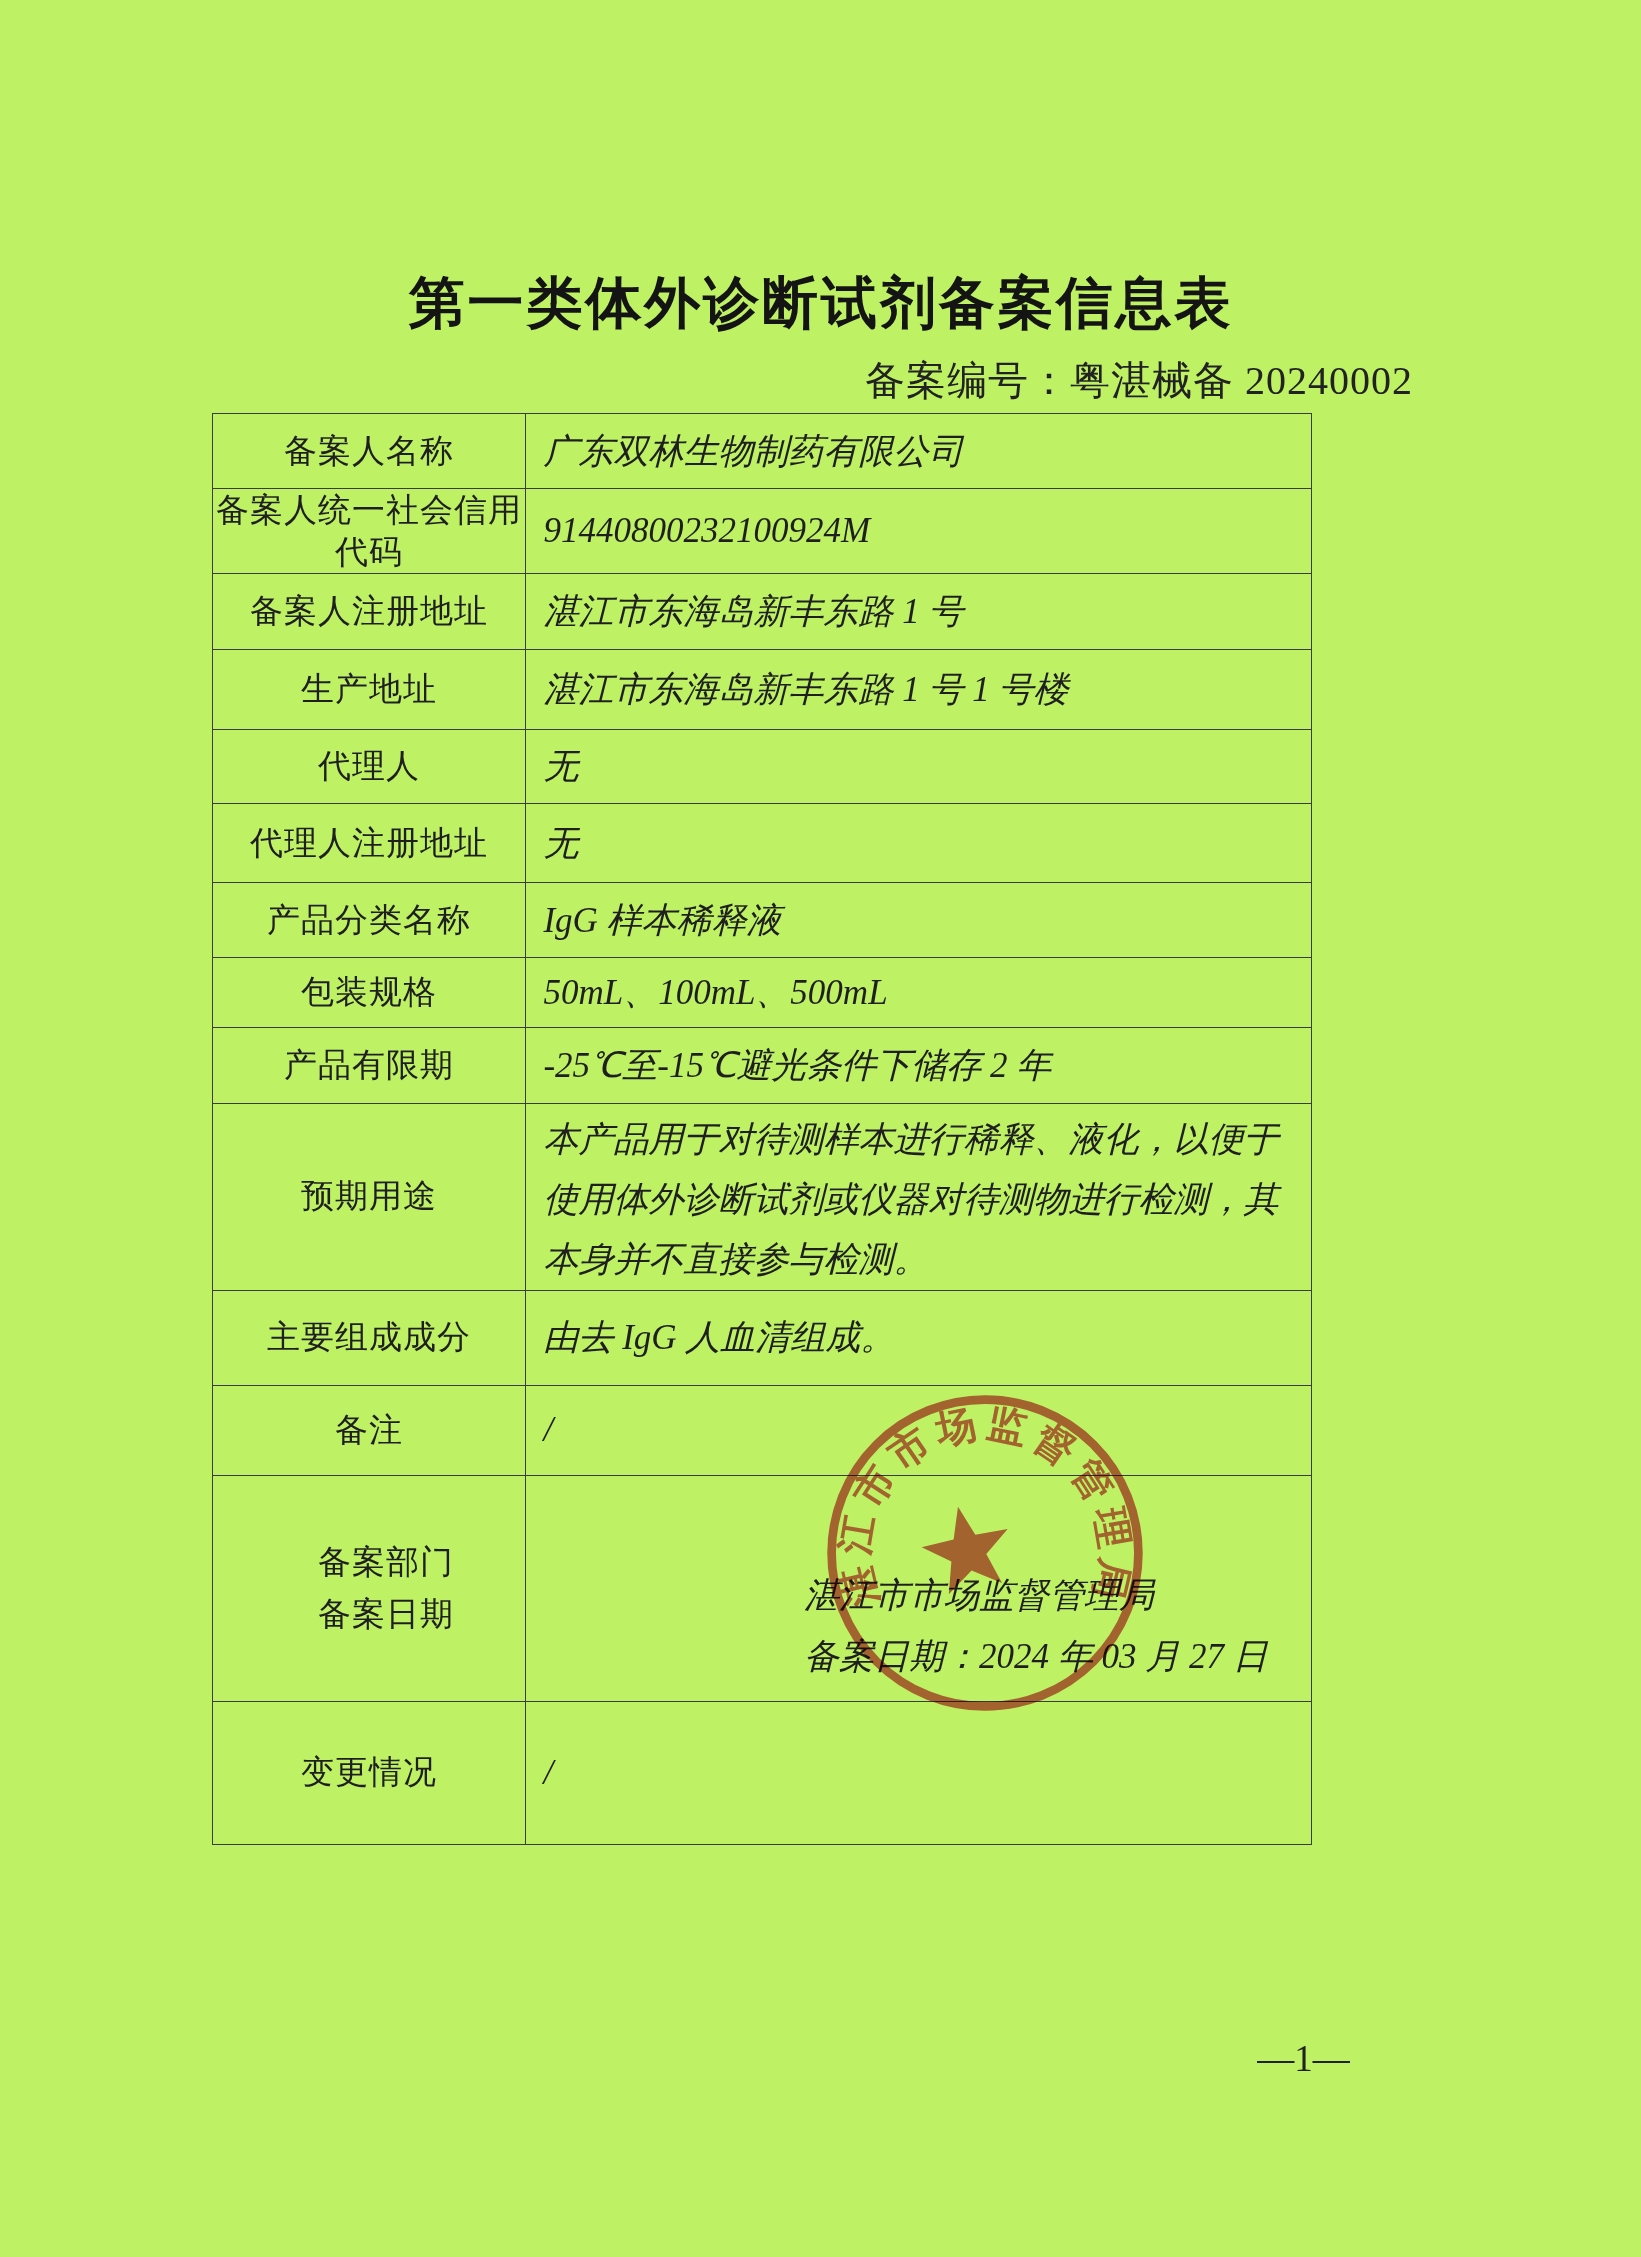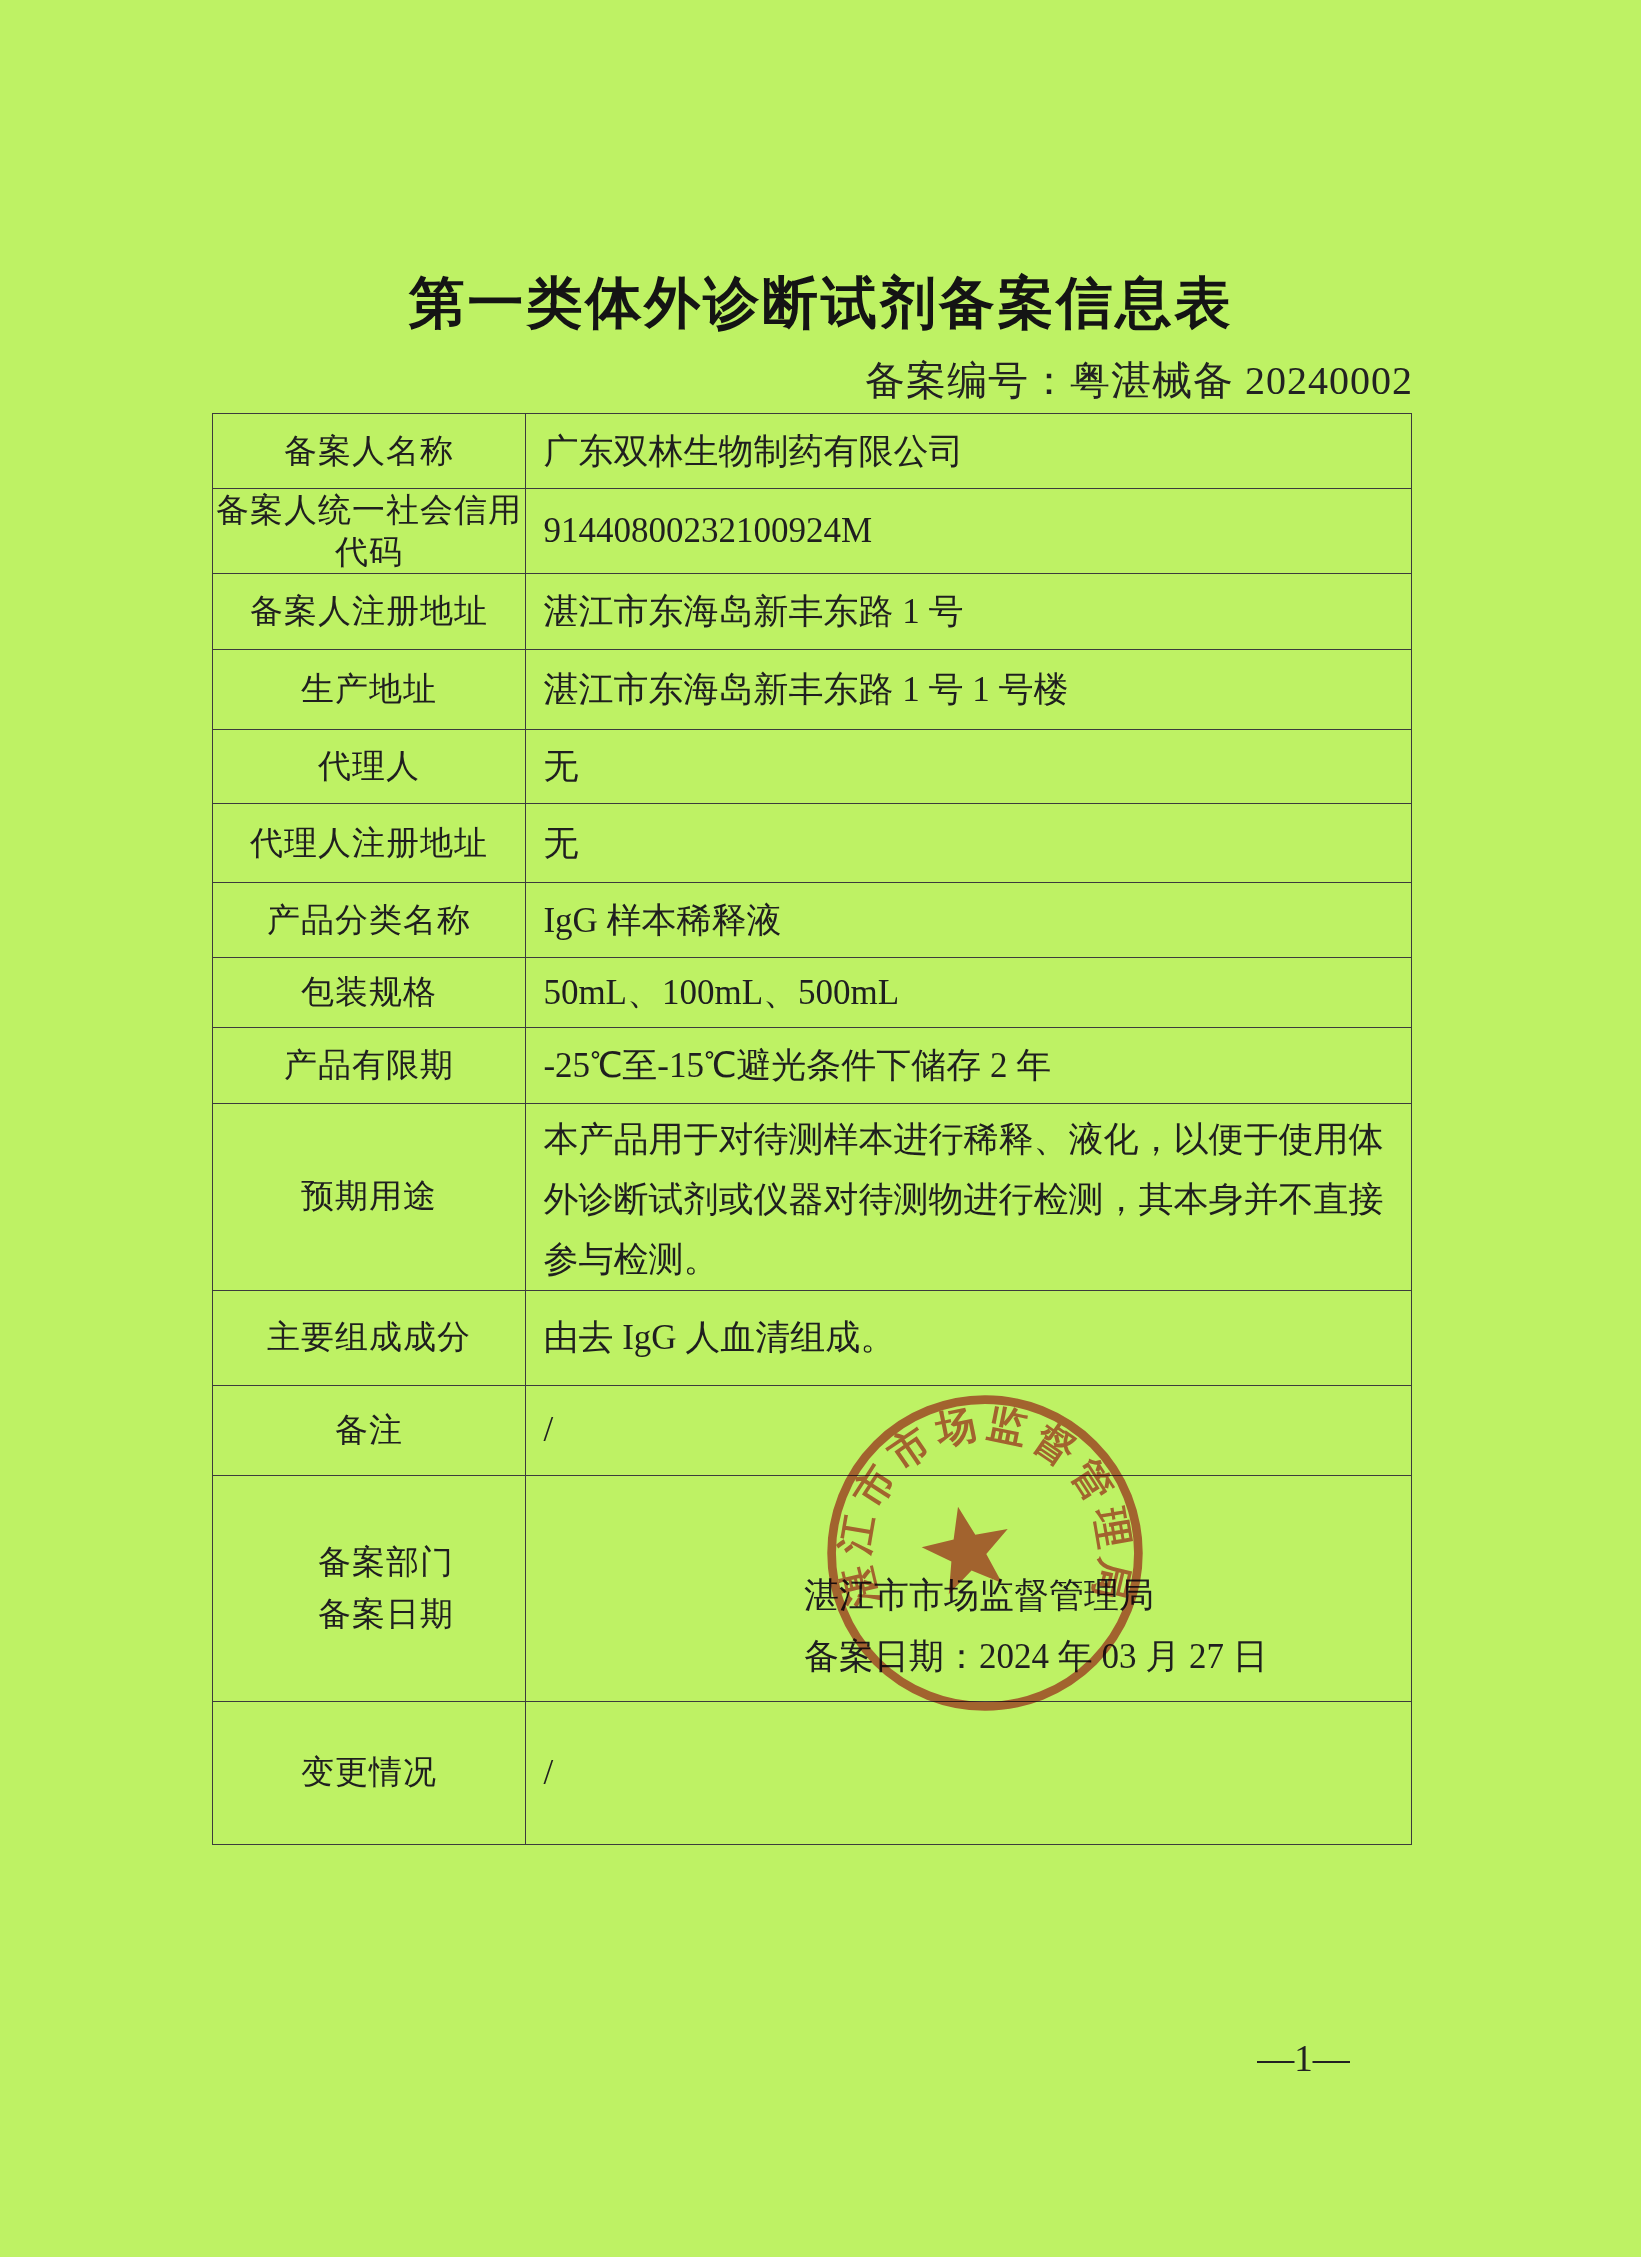--- a/index.html
+++ b/index.html
@@ -31,41 +31,42 @@
     top: 353px;
     font-size: 40px;
     letter-spacing: 1px;
     color: #222;
     white-space: nowrap;
   }
   table.info-table {
     position: absolute;
     left: 212px;
     top: 413px;
-    width: 1200px;
+    width: 1100px;
     border-collapse: collapse;
     table-layout: fixed;
     font-size: 35px;
   }
   table.info-table td {
     border: 1.9px solid #3c3c3c;
     vertical-align: middle;
     padding: 0;
   }
   table.info-table { border: 1px solid #3c3c3c; }
   .cell-label {
     width: 312px;
     text-align: center;
     font-size: 33px;
     letter-spacing: 1px;
   }
   .cell-value {
     text-align: left;
     padding-left: 17.4px !important;
     padding-right: 13.5px !important;
+    font-style: italic;
   }
   
   .info-table tr:nth-child(1)  { height: 75px; }
   .info-table tr:nth-child(2)  { height: 80px; }
   .info-table tr:nth-child(3)  { height: 76px; }
   .info-table tr:nth-child(4)  { height: 80px; }
   .info-table tr:nth-child(5)  { height: 74px; }
   .info-table tr:nth-child(6)  { height: 79px; }
   .info-table tr:nth-child(7)  { height: 75px; }
   .info-table tr:nth-child(8)  { height: 70px; }

